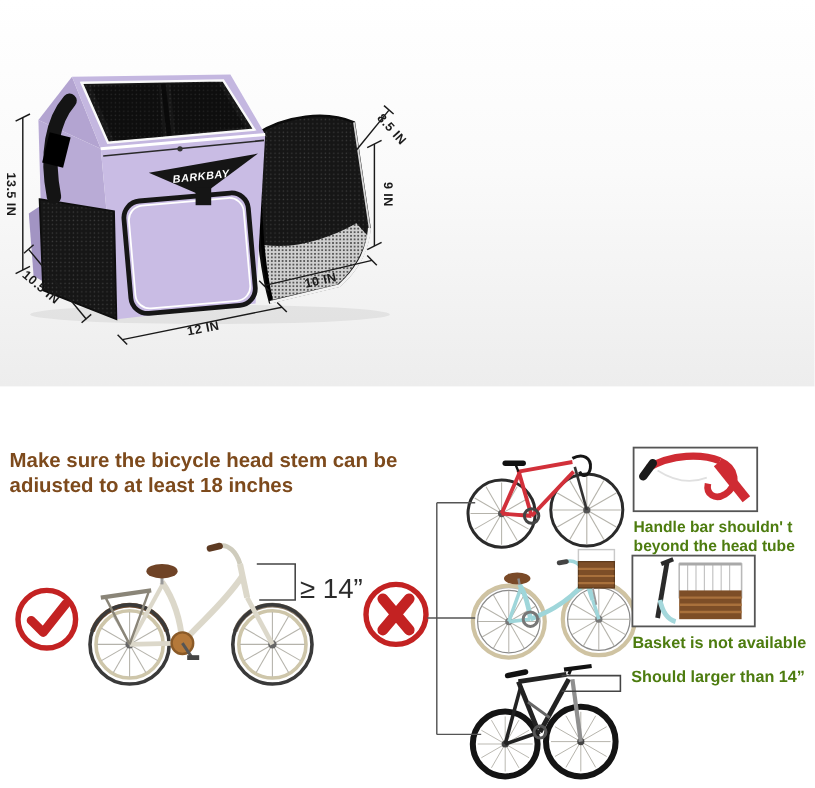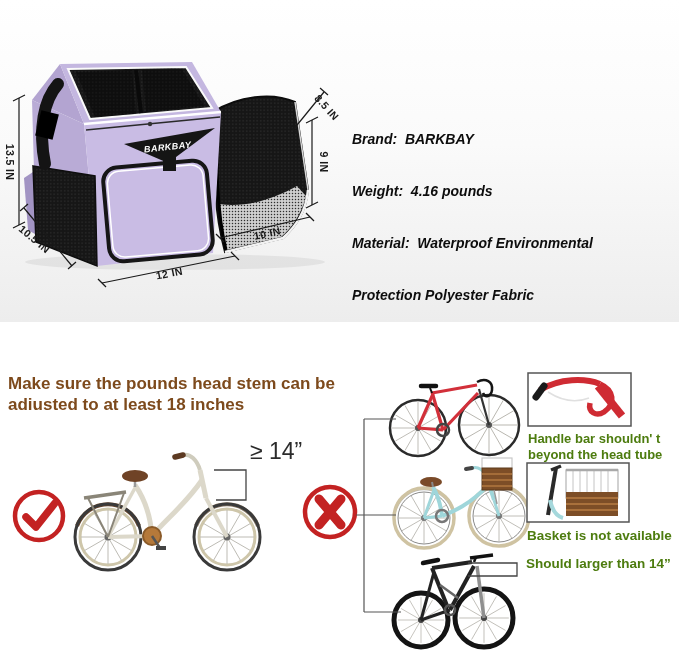--- a/index.html
+++ b/index.html
@@ -7,21 +7,21 @@
         font-family:"Liberation Sans",sans-serif;}
   .top-bg{position:absolute;left:0;top:0;width:679px;height:322px;
           background:linear-gradient(180deg,#ffffff 0%,#fafafa 45%,#ededed 100%);}
   .art{position:absolute;left:0;top:0;width:679px;height:657px;z-index:1;}
   .txt{position:absolute;z-index:2;}
   .specs{left:352px;top:61px;width:326px;color:#0d0d0d;font-size:14px;font-weight:bold;
          font-style:italic;line-height:17.4px;white-space:pre-wrap;}
   .specs .para{margin-bottom:12px;}
   .headline{left:8px;top:373px;width:370px;color:#7d4a1c;font-size:17px;font-weight:bold;
             line-height:21px;}
-  .ge14{left:250px;top:438px;font-size:23px;color:#2b2b2b;font-weight:400;}
+  .ge14{left:250px;top:477px;font-size:23px;color:#2b2b2b;font-weight:400;}
   .tip{color:#4d7c0f;font-weight:bold;font-size:13px;line-height:15.5px;}
   .tip1{left:528px;top:431px;width:150px;}
   .tip2{left:527px;top:528px;width:160px;font-size:13.5px;}
   .tip3{left:526px;top:556px;width:160px;font-size:13.5px;}
   .dimlbl{font-size:10.5px;font-weight:bold;fill:#1a1a1a;letter-spacing:.4px;}
   .speclines div{min-height:17.4px;}
 </style>
 </head>
 <body>
 
@@ -277,34 +277,28 @@
     <g fill="none" stroke="#444" stroke-width="1.3">
       <path d="M214,470 L246,470 L246,500 L216,500"></path>
     </g>
     <g fill="none" stroke="#444" stroke-width="1.3">
       <path d="M468,563 L517,563 L517,576 L468,576"></path>
     </g>
   </svg>
 
   <div class="txt specs">
     <div class="para speclines">
-      <div>Brand:  BARKBAY</div>
-      <div>Weight:  4.16 pounds</div>
-      <div>Material:  Waterproof Environmental</div>
-      <div>Protection Polyester Fabric</div>
-    </div>
-    <div class="para speclines">
       
       
       
     </div>
   </div>
 
   <div class="txt headline">
-    <div>Make sure the pounds head stem can be</div>
+    <div>Make sure the bicycle head stem can be</div>
     <div>adiusted to at least 18 inches</div>
   </div>
 
   <div class="txt ge14">≥ 14”</div>
 
   <div class="txt tip tip1">
     <div>Handle bar shouldn' t</div>
     <div>beyond the head tube</div>
   </div>
   <div class="txt tip tip2">Basket is not available</div>

